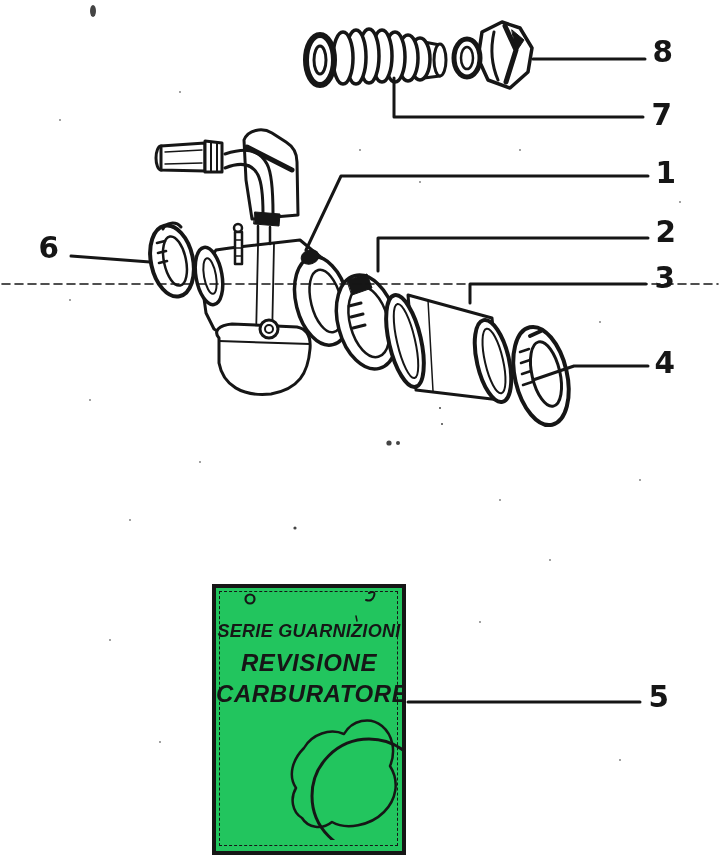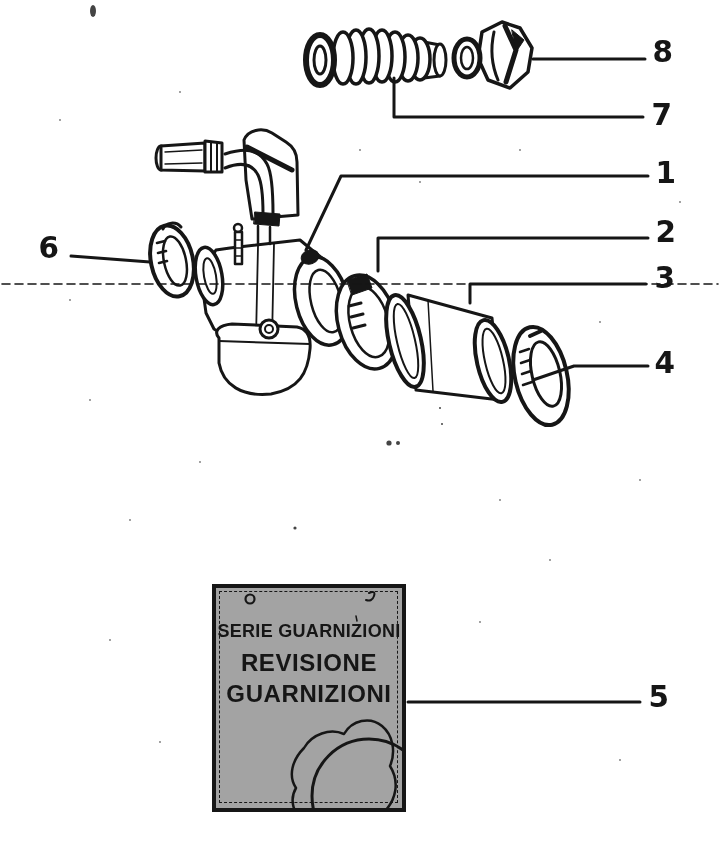--- a/index.html
+++ b/index.html
@@ -13,23 +13,24 @@
   .art{position:absolute;left:0;top:0;}
   .num{
     position:absolute;
     font-family:"DejaVu Sans", sans-serif;
     font-weight:bold;font-size:31px;line-height:1;
     color:#161616;letter-spacing:0;
     transform:scaleX(.95);
     user-select:none;
   }
   .label-box{
-    position:absolute;left:212px;top:584px;width:194px;height:228px;
-    border:4px solid #161616;background:#a3a3a3;box-sizing:border-box;
+    position:absolute;left:212px;top:584px;width:194px;height:271px;
+    border:4px solid #161616;background:#22c55e;box-sizing:border-box;
     overflow:hidden;
+    font-style:italic;
   }
   .inner-border{
     position:absolute;left:3px;top:3px;right:4px;bottom:5px;
     border:1.6px dashed #161616;
   }
   .box-art{position:absolute;left:0;top:0;}
   .box-text{
     position:absolute;left:0;top:28px;width:100%;
     text-align:center;color:#161616;
     font-family:"Liberation Sans", sans-serif;
@@ -187,17 +188,17 @@
         <circle cx="34" cy="11" r="4.5" stroke-width="2.2"></circle>
         <path d="M153,5 q7,-3 5,3 q-2,6 -8,4" stroke-width="2"></path>
         <path d="M140,28 l1,5" stroke-width="1.5"></path>
         <circle cx="153" cy="208" r="57" stroke-width="3"></circle>
         <path d="M88,160 C96,146 114,140 128,146 C136,132 154,128 166,138 C177,147 180,164 174,178 C184,194 180,212 168,224 C154,238 130,242 116,234 C106,242 92,240 86,230 C76,224 74,210 80,200 C72,188 76,172 88,160 Z" stroke-width="2.5"></path>
       </g>
     </svg>
     <div class="box-text">
       <div class="box-line1">SERIE GUARNIZIONI</div>
       <div class="box-line2">REVISIONE</div>
-      <div class="box-line3">GUARNIZIONI</div>
+      <div class="box-line3">CARBURATORE</div>
     </div>
   </div>
 
 </div>
 
 </body></html>

